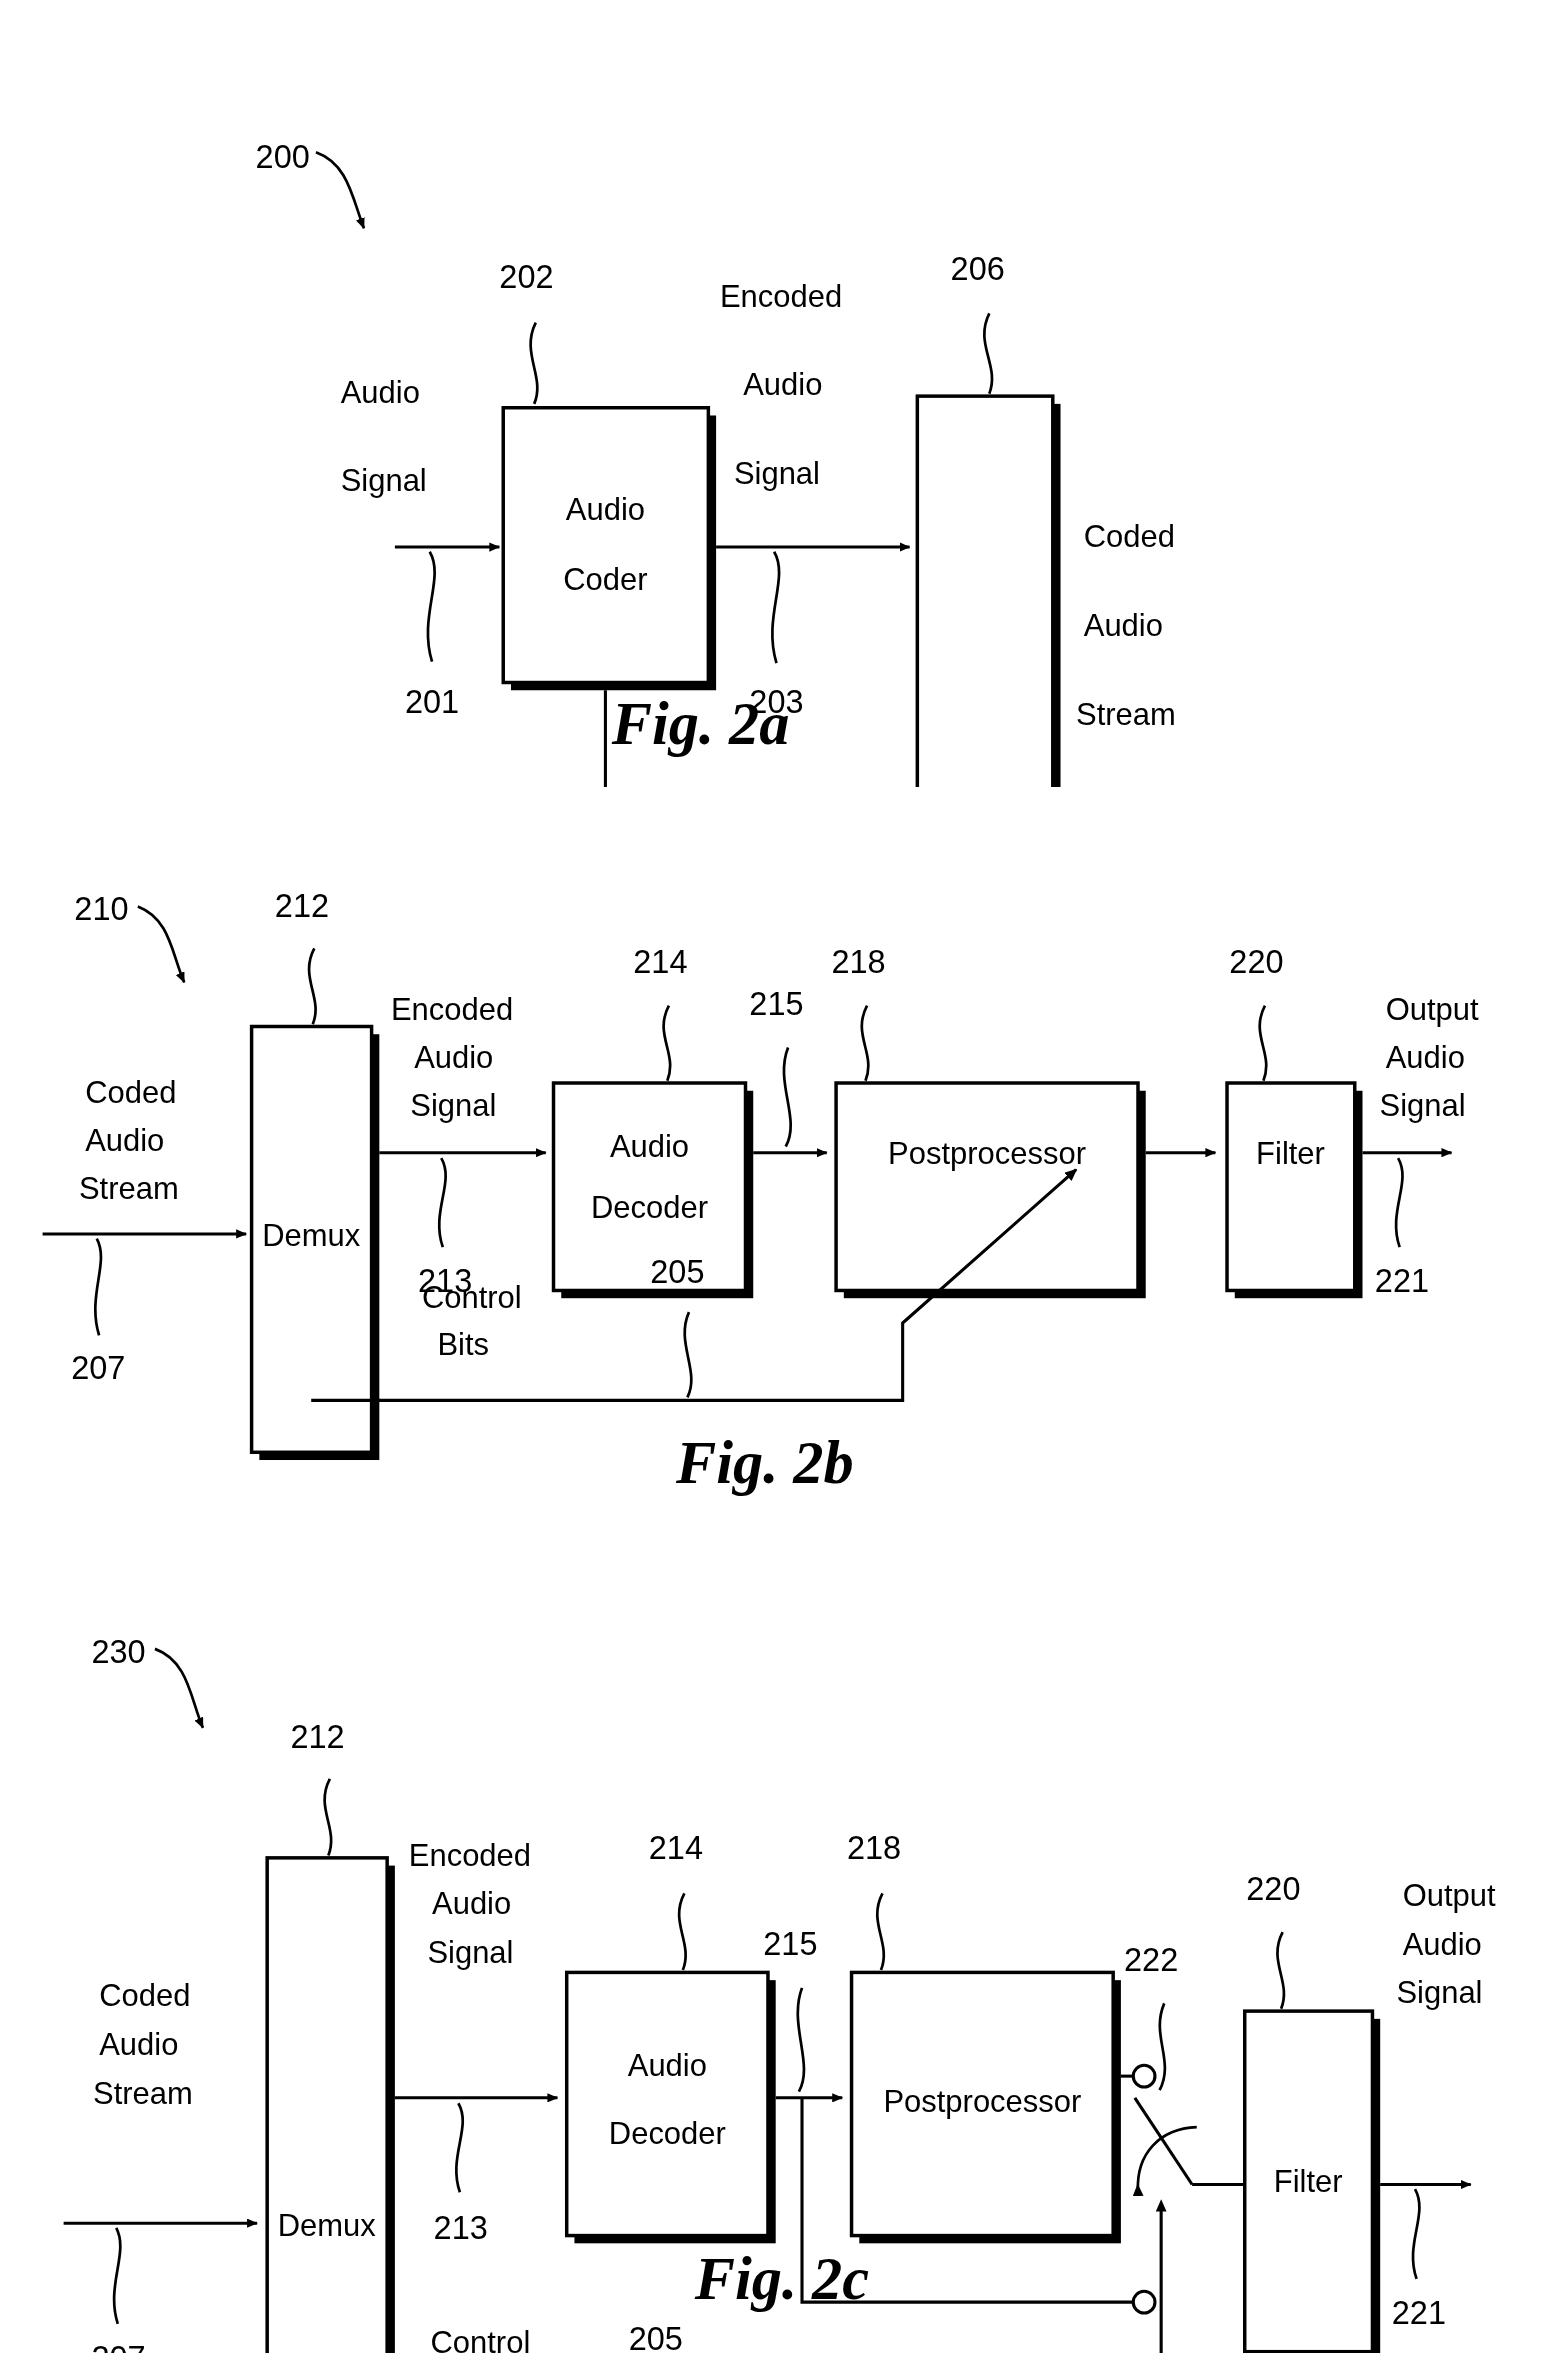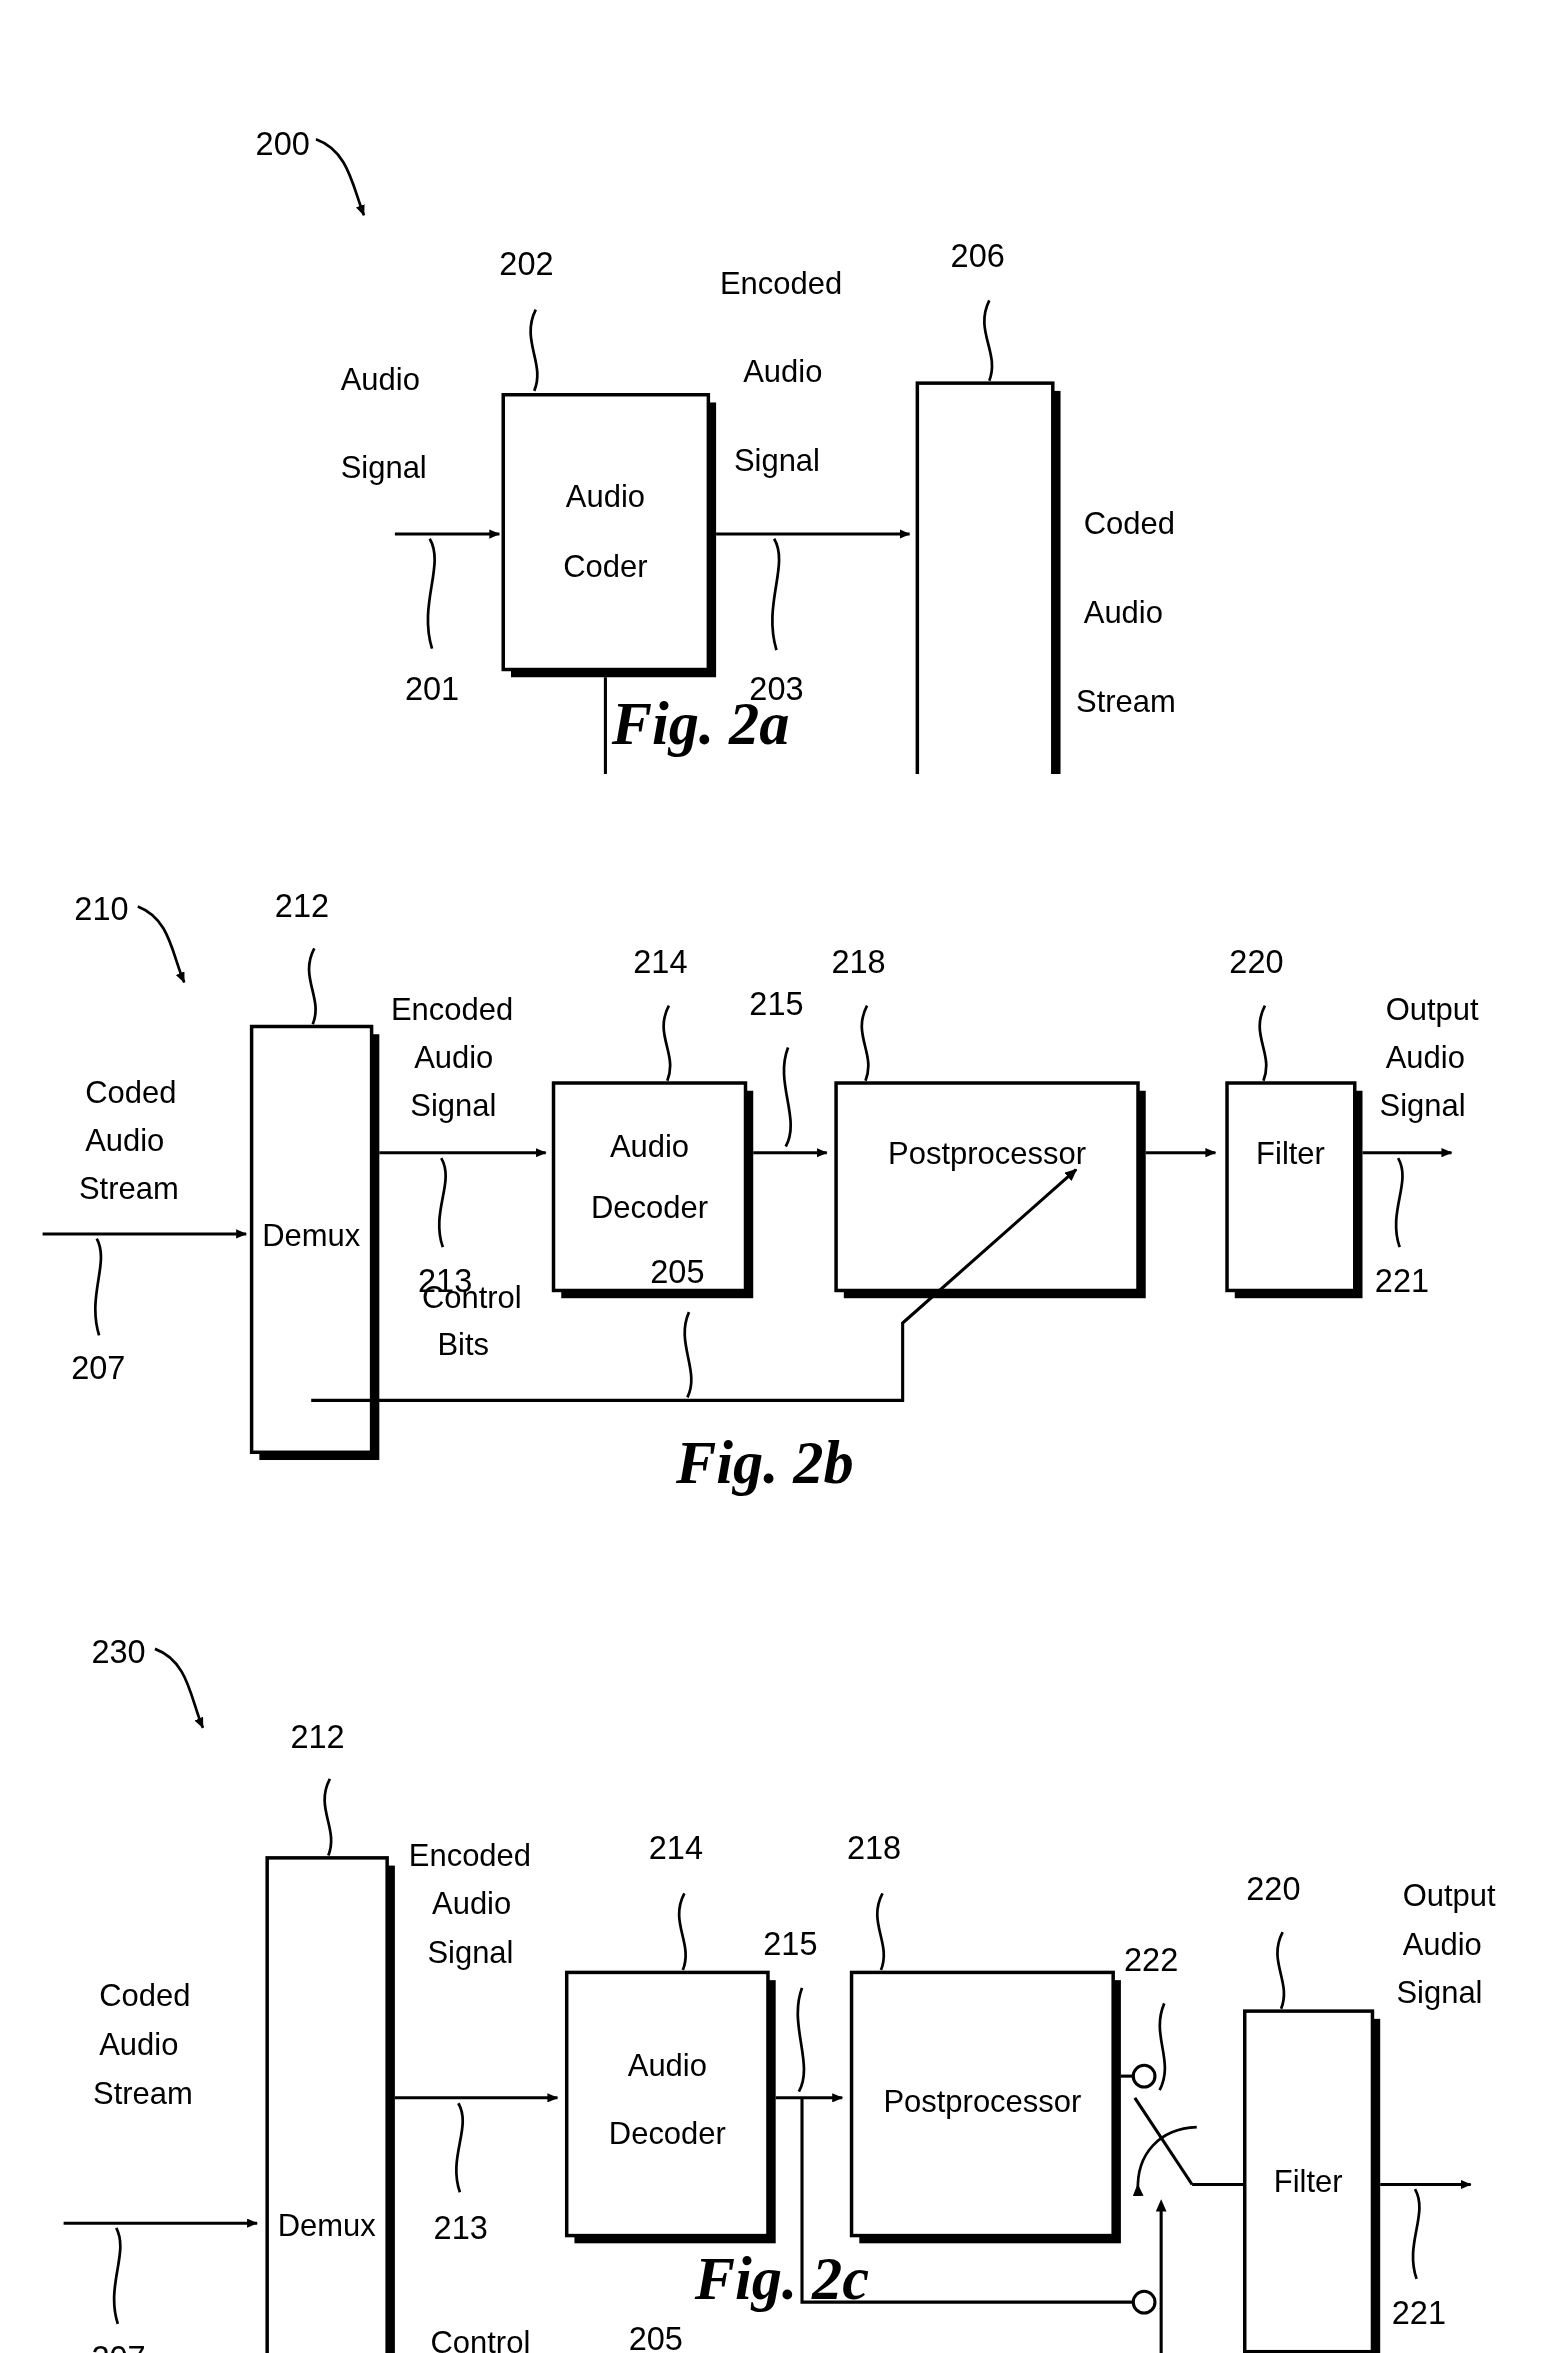--- a/index.html
+++ b/index.html
@@ -47,21 +47,21 @@
   .ln { stroke: #000; stroke-width: 4; fill: none; }
   .ln-thin { stroke: #000; stroke-width: 3.5; fill: none; }
   .box-face { fill: #ffffff; stroke: #000; stroke-width: 4.5; }
   .shadow { fill: #000; }
   .lead { stroke: #000; stroke-width: 3.5; fill: none; }
   .term { fill: #ffffff; stroke: #000; stroke-width: 4; }
 </style>
 </head>
 <body>
 
-<div class="figure" style="top:0;height:774px;">
+<div class="figure" style="top:13px;height:774px;">
 <svg width="1563" height="774" viewBox="0 0 2019 1000" xmlns="http://www.w3.org/2000/svg">
   <defs>
     <marker id="arrA" markerWidth="14" markerHeight="12" refX="13" refY="6" orient="auto" markerUnits="userSpaceOnUse">
       <path d="M0,0 L14,6 L0,12 z" fill="#000"></path>
     </marker>
   </defs>
 
   <text class="ref-text" x="330" y="200">200</text>
   <path class="lead" d="M408,180 C450,195 455,240 470,278" marker-end="url(#arrA)"></path>
 

